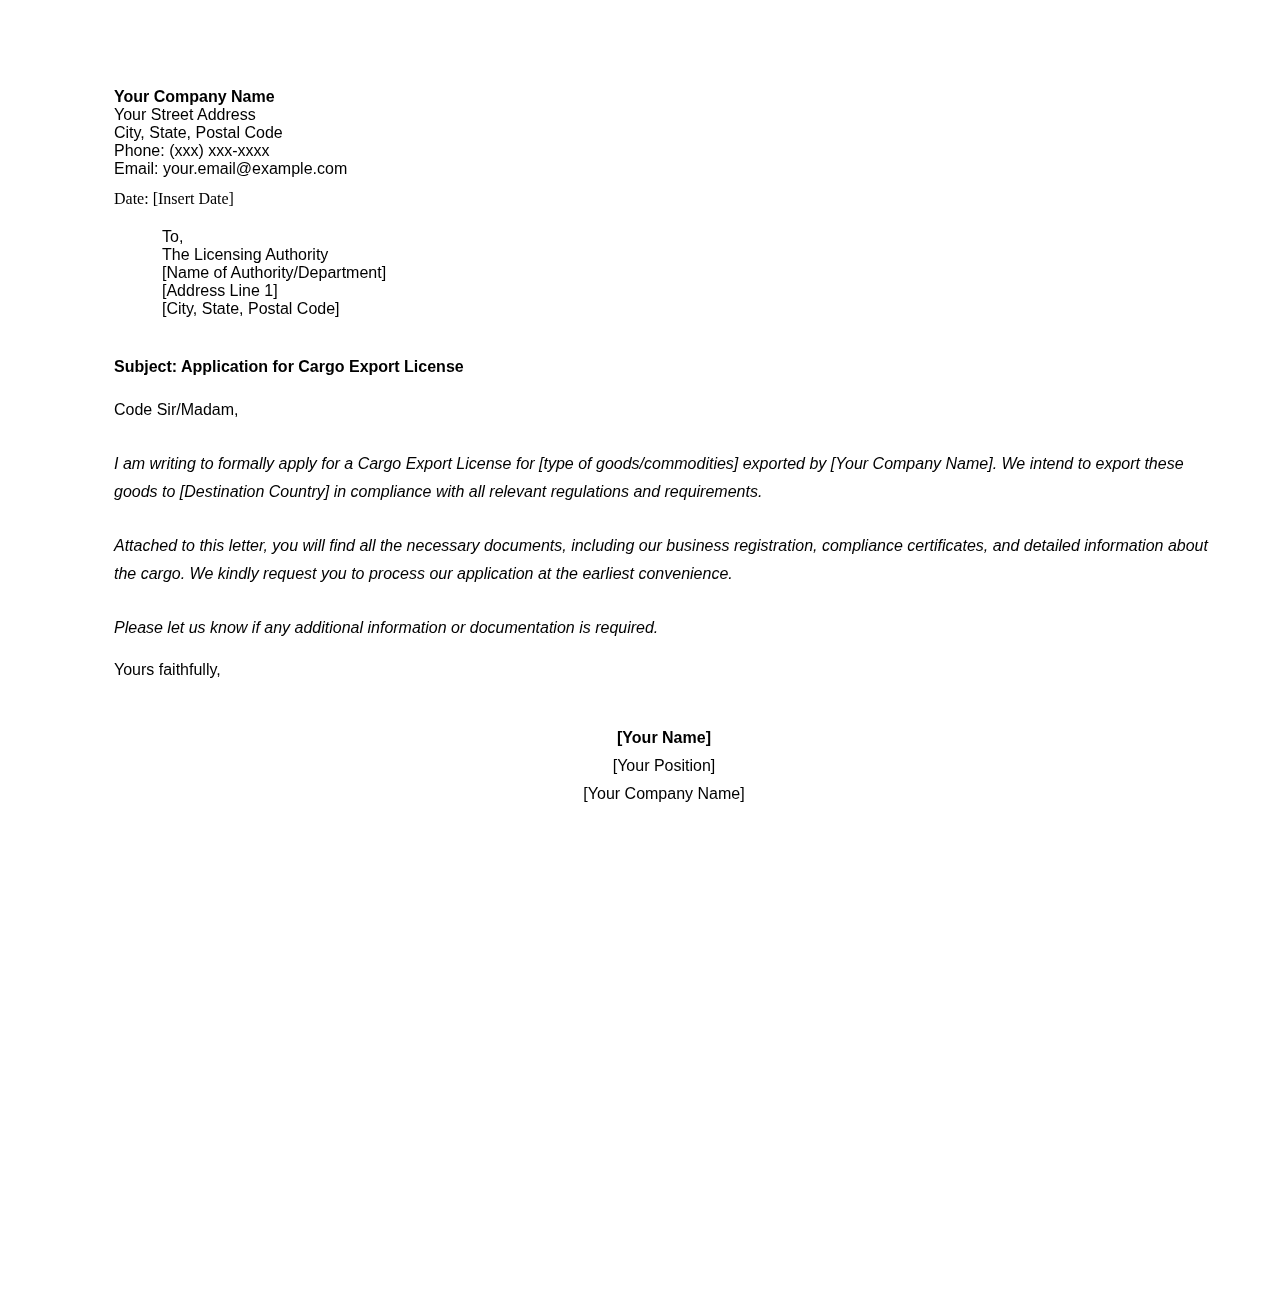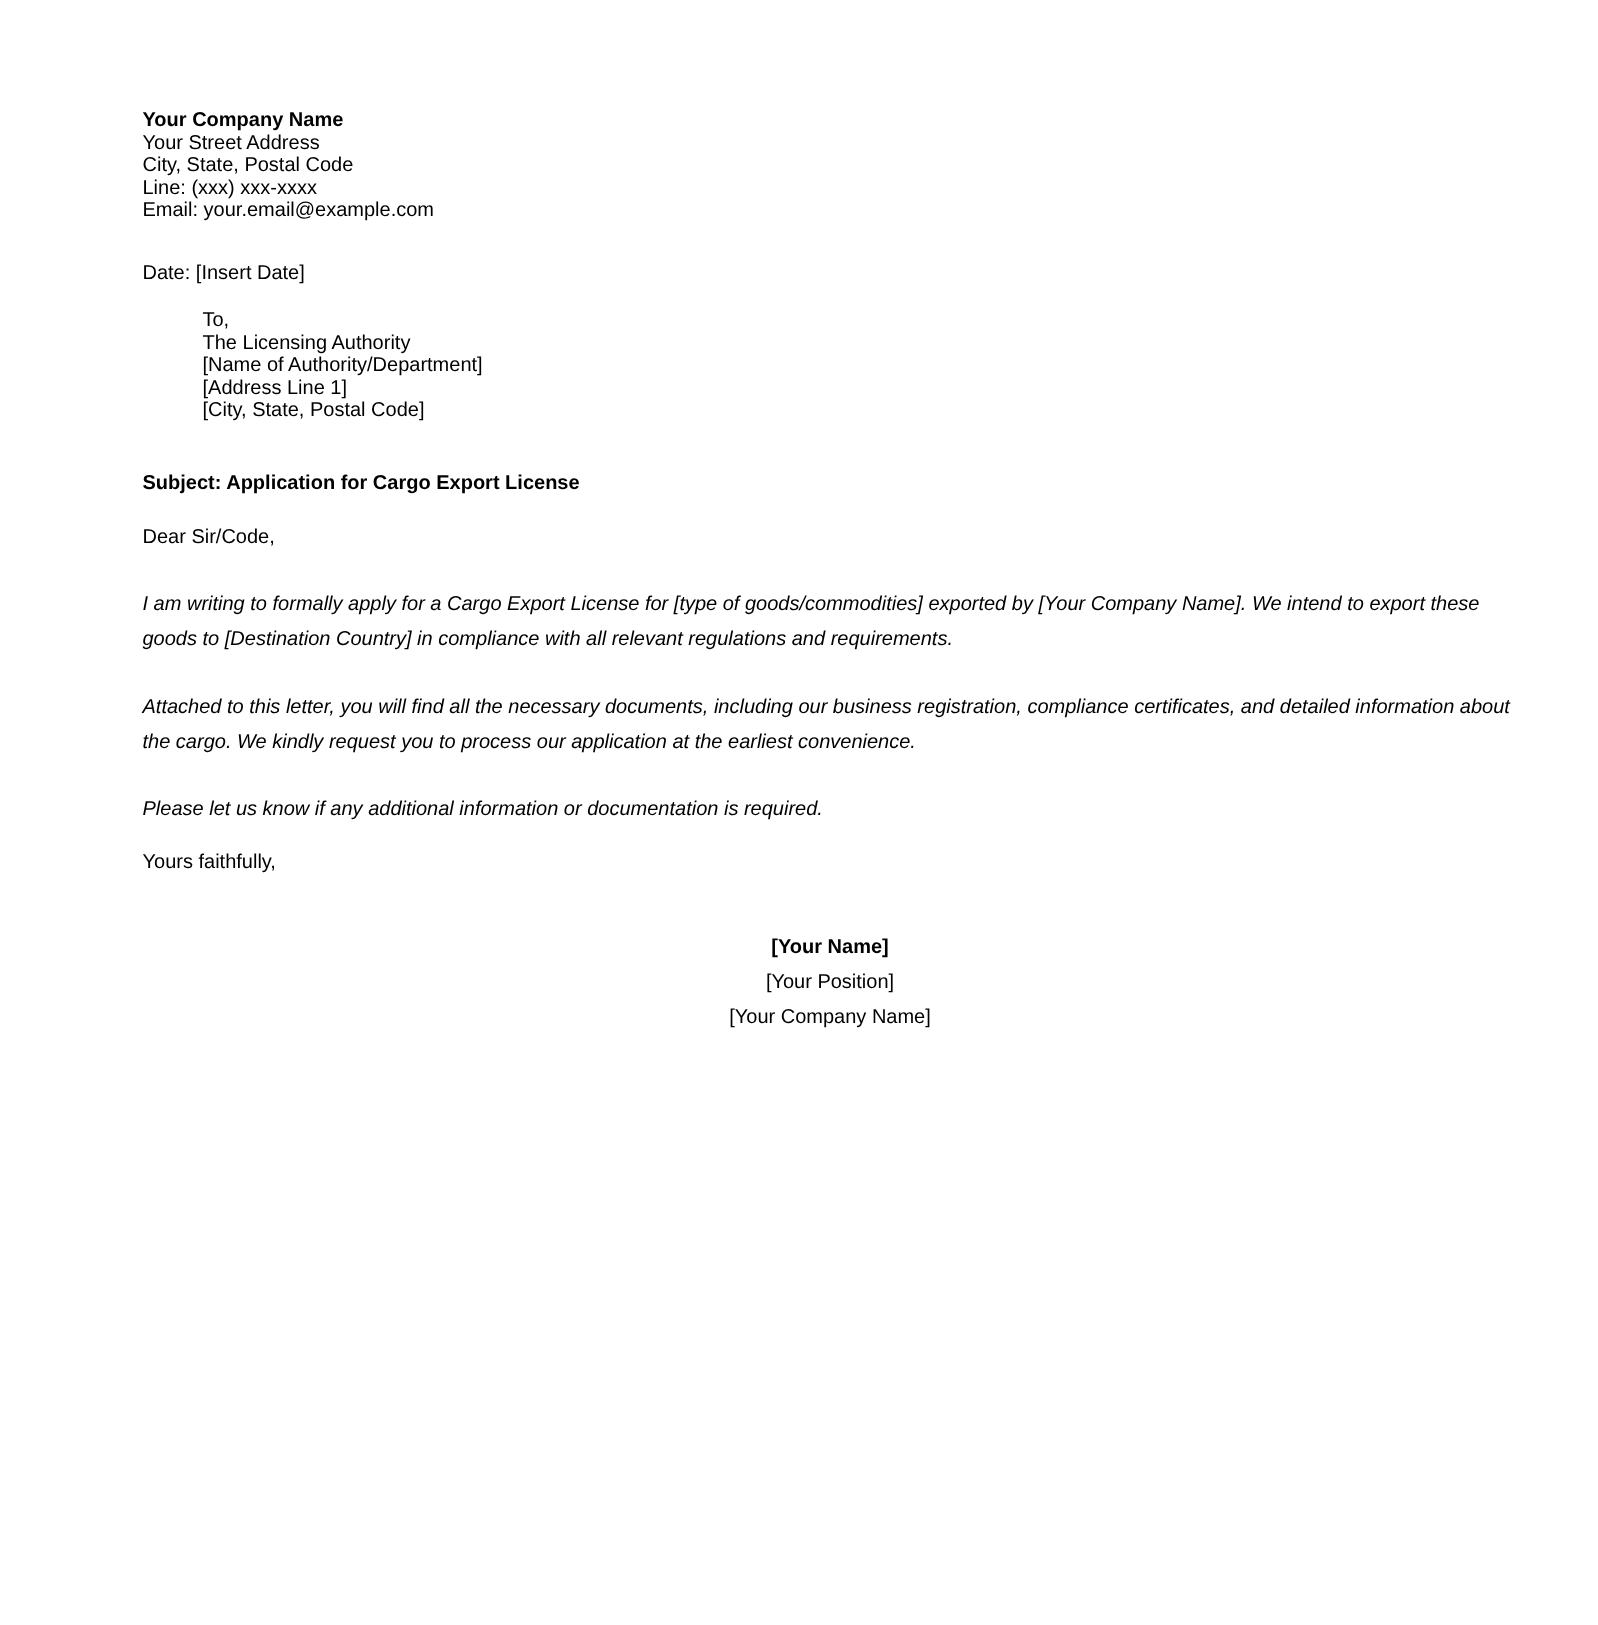--- a/index.html
+++ b/index.html
@@ -19,22 +19,23 @@
     box-sizing: border-box;
     width: 1278px;
     height: 1300px;
     padding: 88px 64px 0 114px;
     background: #ffffff;
   }
   p { margin: 0; }
   .bold { font-weight: bold; }
   .letterhead p { line-height: 18px; }
   .date-line {
-    margin-top: 32px;
+    margin-top: 12px;
     line-height: 18px;
+    font-family: Liberation Serif, serif;
   }
   .recipient { margin-top: 20px; }
   .recipient p { line-height: 18px; margin-left: 48px; }
   .subject-line {
     margin-top: 40px;
     line-height: 18px;
     font-weight: bold;
   }
   .greeting {
     margin-top: 20px;
@@ -54,37 +55,37 @@
 </style>
 </head>
 <body>
 
 <div class="page">
 
   <div class="letterhead">
     <p class="bold">Your Company Name</p>
     <p>Your Street Address</p>
     <p>City, State, Postal Code</p>
-    <p>Line: (xxx) xxx-xxxx</p>
+    <p>Phone: (xxx) xxx-xxxx</p>
     <p>Email: your.email@example.com</p>
   </div>
 
   <p class="date-line">Date: [Insert Date]</p>
 
   <div class="recipient">
     <p>To,</p>
     <p>The Licensing Authority</p>
     <p>[Name of Authority/Department]</p>
     <p>[Address Line 1]</p>
     <p>[City, State, Postal Code]</p>
   </div>
 
   <p class="subject-line">Subject: Application for Cargo Export License</p>
 
-  <p class="greeting">Dear Sir/Code,</p>
+  <p class="greeting">Code Sir/Madam,</p>
 
   <p class="body-para">I am writing to formally apply for a Cargo Export License for [type of goods/commodities] exported by [Your Company Name]. We intend to export these goods to [Destination Country] in compliance with all relevant regulations and requirements.</p>
   <p class="body-para">Attached to this letter, you will find all the necessary documents, including our business registration, compliance certificates, and detailed information about the cargo. We kindly request you to process our application at the earliest convenience.</p>
   <p class="body-para">Please let us know if any additional information or documentation is required.</p>
 
   <p class="closing">Yours faithfully,</p>
 
   <div class="signature">
     <p class="bold">[Your Name]</p>
     <p>[Your Position]</p>

